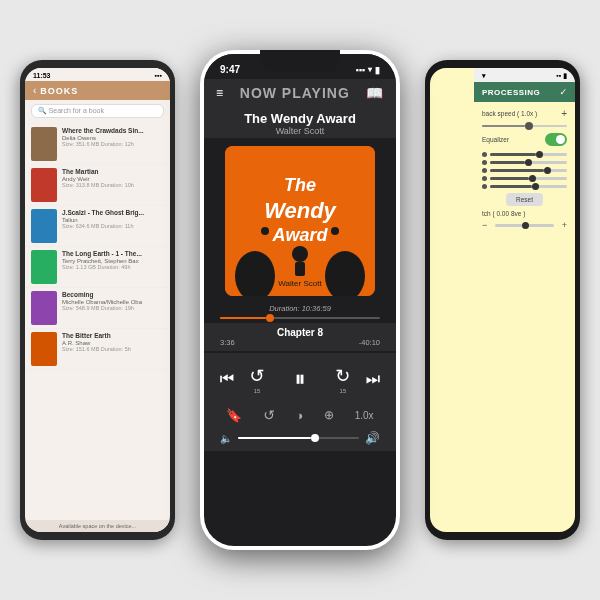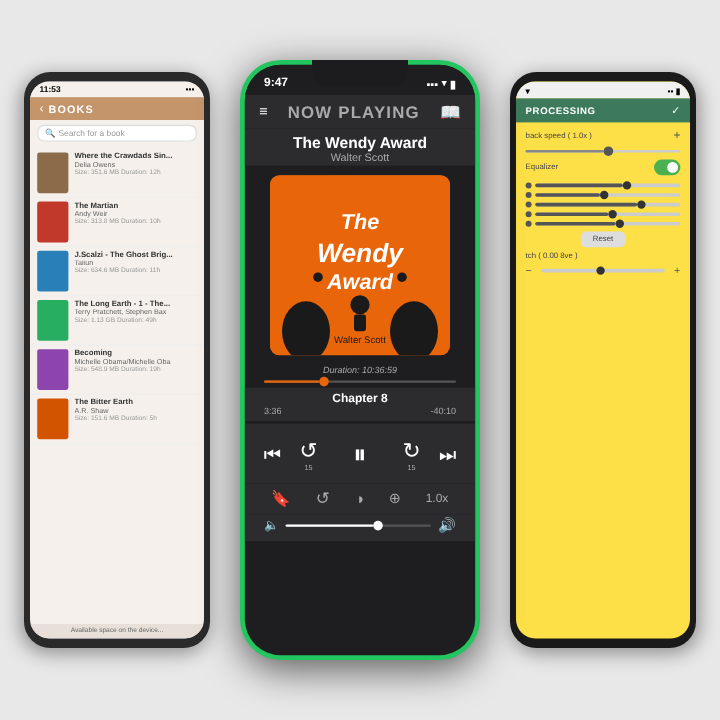--- a/index.html
+++ b/index.html
@@ -150,23 +150,24 @@
       z-index: 1;
       overflow: hidden;
       box-shadow: 2px 4px 16px rgba(0,0,0,0.4);
     }
     .phone-right .screen {
       position: absolute;
       top: 8px;
       left: 5px;
       right: 5px;
       bottom: 8px;
-      background: #fde047;
+      background: #fef9c3;
       border-radius: 16px;
       overflow: hidden;
+      padding-left: 44px;
     }
     .phone-right .status-bar {
       background: #f0f0f0;
       padding: 4px 8px 2px;
       display: flex;
       justify-content: space-between;
       align-items: center;
       font-size: 7px;
       font-weight: 600;
     }
@@ -288,21 +289,21 @@
     .pitch-plus {
       font-size: 9px;
       color: #555;
     }
 
     
     .phone-center {
       position: relative;
       width: 200px;
       height: 500px;
-      background: #22c55e;
+      background: #ffffff;
       border-radius: 34px;
       z-index: 10;
       box-shadow: 0 8px 32px rgba(0,0,0,0.6);
       overflow: hidden;
     }
     .phone-center .notch {
       position: absolute;
       top: 0;
       left: 50%;
       transform: translateX(-50%);

